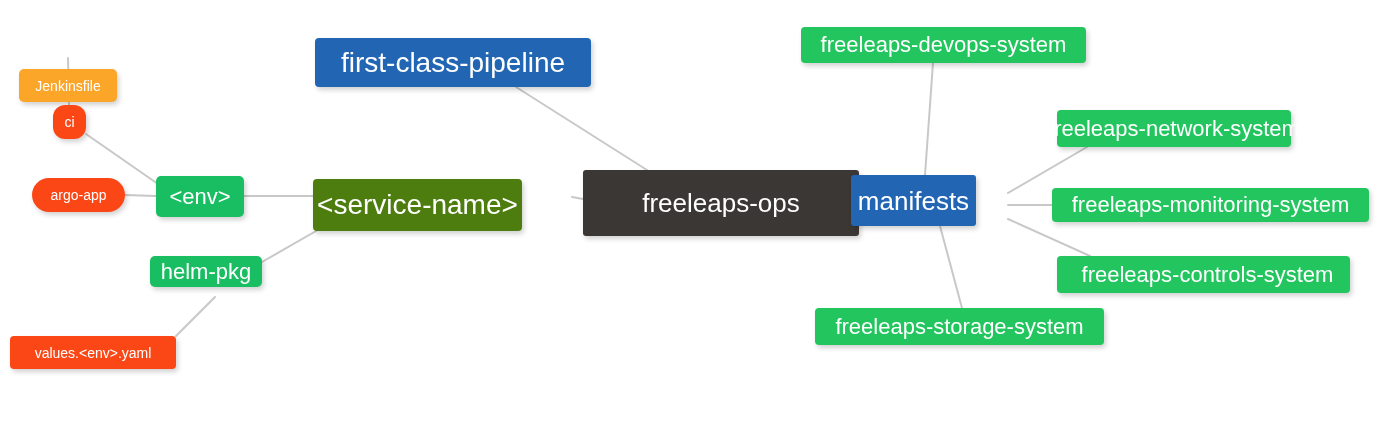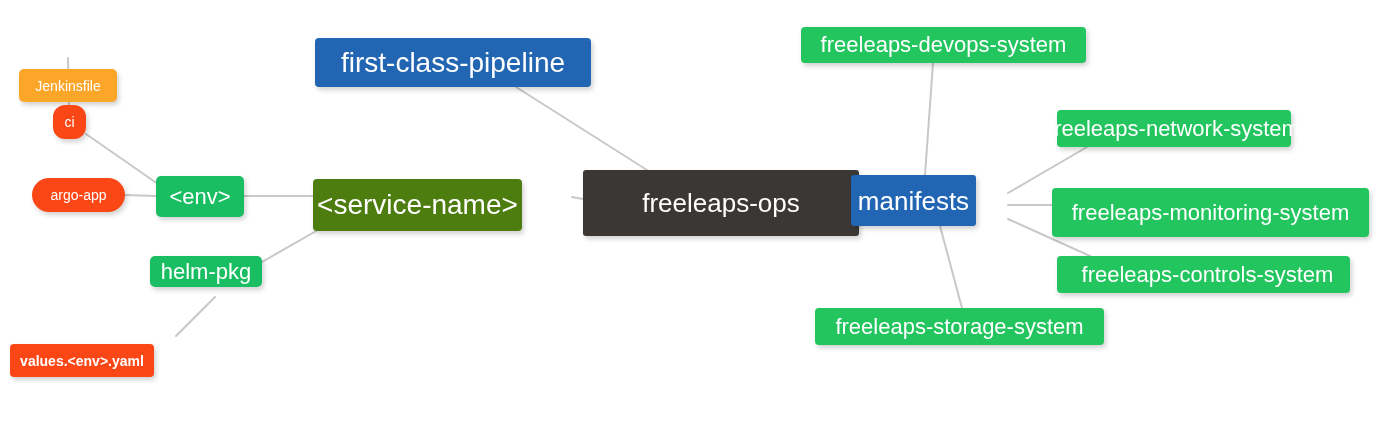--- a/index.html
+++ b/index.html
@@ -112,42 +112,42 @@
       </div>
       <div class="node n-red" style="left: 32px; top: 178px; width: 93px; height: 34px; background: rgb(251, 70, 22); border-radius: 17px;">
         <span class="label">argo-app</span>
       </div>
       <div class="node n-green-md" style="left: 156px; top: 176px; width: 88px; height: 41px; background: rgb(25, 190, 98);">
         <span class="label">&lt;env&gt;</span>
       </div>
       <div class="node n-green-md" style="left: 150px; top: 256px; width: 112px; height: 31px; background: rgb(25, 190, 98);">
         <span class="label">helm-pkg</span>
       </div>
-      <div class="node n-red" style="left: 10px; top: 344px; width: 144px; height: 33px; background: rgb(251, 70, 22); font-weight: bold;">
+      <div class="node n-red" style="left: 10px; top: 336px; width: 166px; height: 33px; background: rgb(251, 70, 22);">
         <span class="label">values.&lt;env&gt;.yaml</span>
       </div>
       <div class="node n-blue-lg" style="left: 315px; top: 38px; width: 276px; height: 49px; background: rgb(34, 102, 179);">
         <span class="label">first-class-pipeline</span>
       </div>
       <div class="node n-blue-lg" style="left: 313px; top: 171px; width: 209px; height: 52px; background: #4d7c0f; margin-top: 8px;">
         <span class="label">&lt;service-name&gt;</span>
       </div>
       <div class="node n-root" style="left: 583px; top: 170px; width: 276px; height: 66px; background: rgb(59, 55, 53);">
         <span class="label">freeleaps-ops</span>
       </div>
       <div class="node n-blue-md" style="left: 851px; top: 175px; width: 125px; height: 51px; background: rgb(34, 102, 179);">
         <span class="label">manifests</span>
       </div>
       <div class="node n-green-lg" style="left: 801px; top: 27px; width: 285px; height: 36px; background: rgb(34, 197, 94);">
         <span class="label">freeleaps-devops-system</span>
       </div>
       <div class="node n-green-lg" style="left: 1057px; top: 110px; width: 234px; height: 37px; background: rgb(34, 197, 94);">
         <span class="label">freeleaps-network-system</span>
       </div>
-      <div class="node n-green-lg" style="left: 1052px; top: 188px; width: 317px; height: 49px; background: rgb(34, 197, 94);">
+      <div class="node n-green-lg" style="left: 1052px; top: 188px; width: 317px; height: 34px; background: rgb(34, 197, 94);">
         <span class="label">freeleaps-monitoring-system</span>
       </div>
       <div class="node n-green-lg" style="left: 1057px; top: 256px; width: 293px; height: 37px; background: rgb(34, 197, 94); padding-left: 8px;">
         <span class="label">freeleaps-controls-system</span>
       </div>
       <div class="node n-green-lg" style="left: 815px; top: 308px; width: 289px; height: 37px; background: rgb(34, 197, 94);">
         <span class="label">freeleaps-storage-system</span>
       </div>
     </div>
 </div>

